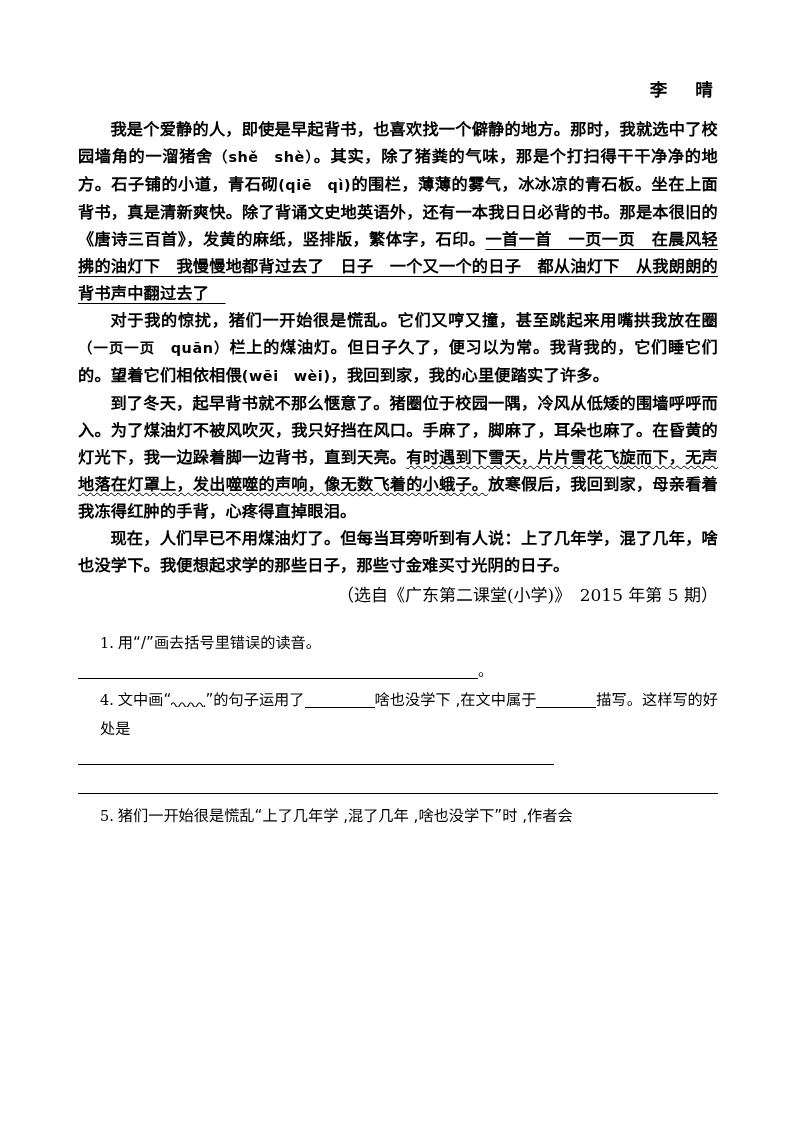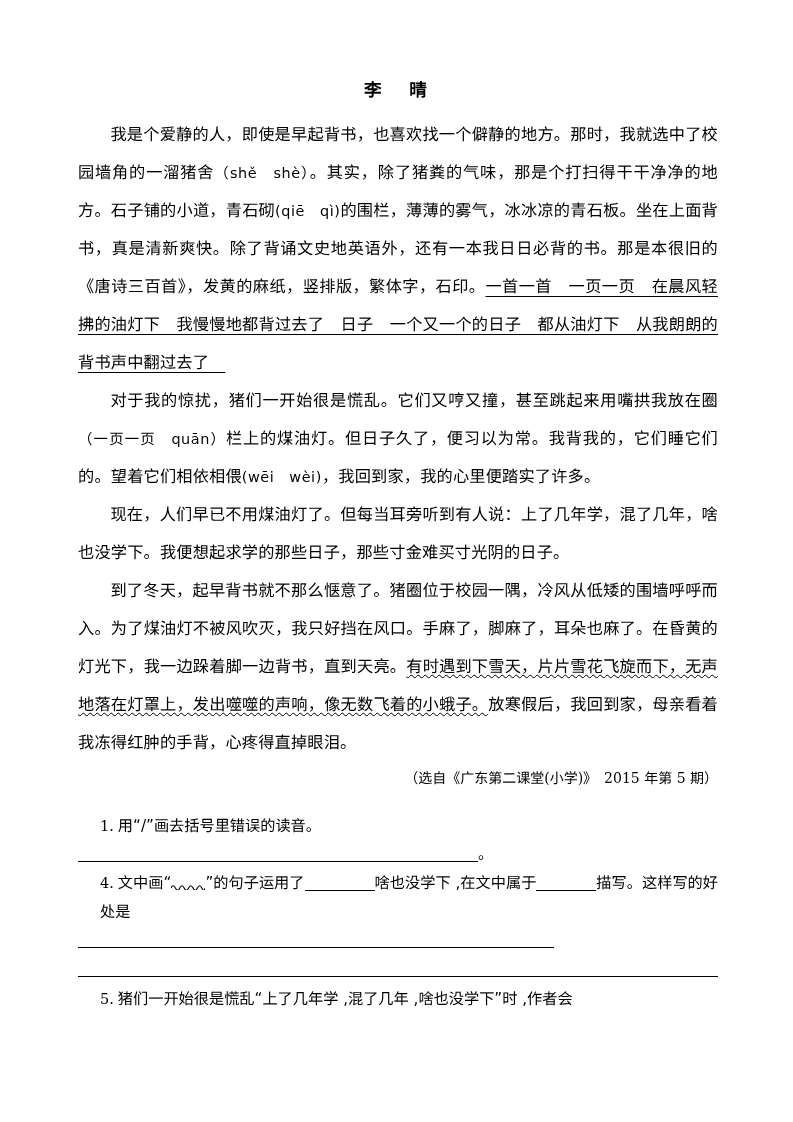--- a/index.html
+++ b/index.html
@@ -23,37 +23,38 @@
   }
   .content {
     position: absolute;
     left: 78px;
     top: 78px;
     width: 640px;
   }
 
   
   .doc-title {
-    text-align: center;
+    text-align: right;
     font-family: "DejaVu Sans", "Liberation Sans", sans-serif;
     font-weight: bold;
     font-size: 17.5px;
     letter-spacing: 0.30em;
     margin: 0 0 13px 0;
     line-height: 1.4;
   }
 
   
   .passage {
     font-family: "DejaVu Serif", "Liberation Serif", serif;
     font-size: 16.2px;
-    line-height: 38px;
+    line-height: 27px;
     text-align: justify;
     text-justify: inter-ideograph;
     letter-spacing: 0.012em;
+    font-weight: bold;
   }
   .passage p {
     margin: 0;
     text-indent: 2em;
   }
 
   .py {
     font-family: "DejaVu Sans", "Liberation Sans", sans-serif;
     font-size: 14.4px;
     letter-spacing: 0.04em;
@@ -70,21 +71,21 @@
   .wline {
     text-decoration: underline;
     text-decoration-style: wavy;
     text-decoration-thickness: 1px;
     text-underline-offset: 2px;
     text-decoration-skip-ink: none;
   }
 
   .source {
     font-family: "DejaVu Serif", "Liberation Serif", serif;
-    font-size: 14px;
+    font-size: 17px;
     line-height: 27.3px;
     text-align: right;
     margin: 3px 0 0 0;
   }
 
   
   .questions {
     font-family: "DejaVu Sans", "Liberation Sans", sans-serif;
     font-size: 15.2px;
     line-height: 28.6px;
@@ -128,23 +129,23 @@
   <div class="content">
 
     <div class="doc-title">李　晴</div>
 
     <div class="passage">
 
       <p><span>我是个爱静的人，即使是早起背书，也喜欢找一个僻静的地方。那时，我就选中了校园墙角的一溜猪舍</span><span class="py">（shě　shè）</span><span>。其实，除了猪粪的气味，那是个打扫得干干净净的地方。石子铺的小道，青石砌</span><span class="py">(qiē　qì)</span><span>的围栏，薄薄的雾气，冰冰凉的青石板。坐在上面背书，真是清新爽快。除了背诵文史地英语外，还有一本我日日必背的书。那是本很旧的《唐诗三百首》，发黄的麻纸，竖排版，繁体字，石印。</span><span class="uline">一首一首　一页一页　在晨风轻拂的油灯下　我慢慢地都背过去了　日子　一个又一个的日子　都从油灯下　从我朗朗的背书声中翻过去了　</span></p>
 
       <p><span>对于我的惊扰，猪们一开始很是慌乱。它们又哼又撞，甚至跳起来用嘴拱我放在圈</span><span class="py">（一页一页　quān）</span><span>栏上的煤油灯。但日子久了，便习以为常。我背我的，它们睡它们的。望着它们相依相偎</span><span class="py">(wēi　wèi)</span><span>，我回到家，我的心里便踏实了许多。</span></p>
 
+      <p><span>到了冬天，起早背书就不那么惬意了。猪圈位于校园一隅，冷风从低矮的围墙呼呼而入。为了煤油灯不被风吹灭，我只好挡在风口。手麻了，脚麻了，耳朵也麻了。在昏黄的灯光下，我一边跺着脚一边背书，直到天亮。</span><span class="wline">有时遇到下雪天，片片雪花飞旋而下，无声地落在灯罩上，发出噬噬的声响，像无数飞着的小蛾子。</span><span>放寒假后，我回到家，母亲看着我冻得红肿的手背，心疼得直掉眼泪。</span></p>
+
       <p><span>现在，人们早已不用煤油灯了。但每当耳旁听到有人说：上了几年学，混了几年，啥也没学下。我便想起求学的那些日子，那些寸金难买寸光阴的日子。</span></p>
-
-      <p><span>到了冬天，起早背书就不那么惬意了。猪圈位于校园一隅，冷风从低矮的围墙呼呼而入。为了煤油灯不被风吹灭，我只好挡在风口。手麻了，脚麻了，耳朵也麻了。在昏黄的灯光下，我一边跺着脚一边背书，直到天亮。</span><span class="wline">有时遇到下雪天，片片雪花飞旋而下，无声地落在灯罩上，发出噬噬的声响，像无数飞着的小蛾子。</span><span>放寒假后，我回到家，母亲看着我冻得红肿的手背，心疼得直掉眼泪。</span></p>
     </div>
 
     <div class="source">（选自《广东第二课堂(小学)》　2015 年第 5 期）</div>
 
     <div class="questions">
 
       <p class="q q-indent"><span class="q-num">1.</span><span>用“/”画去括号里错误的读音。</span></p>
 
 
       <p class="q"><span class="blank" style="width:400px;"></span><span>。</span></p>

